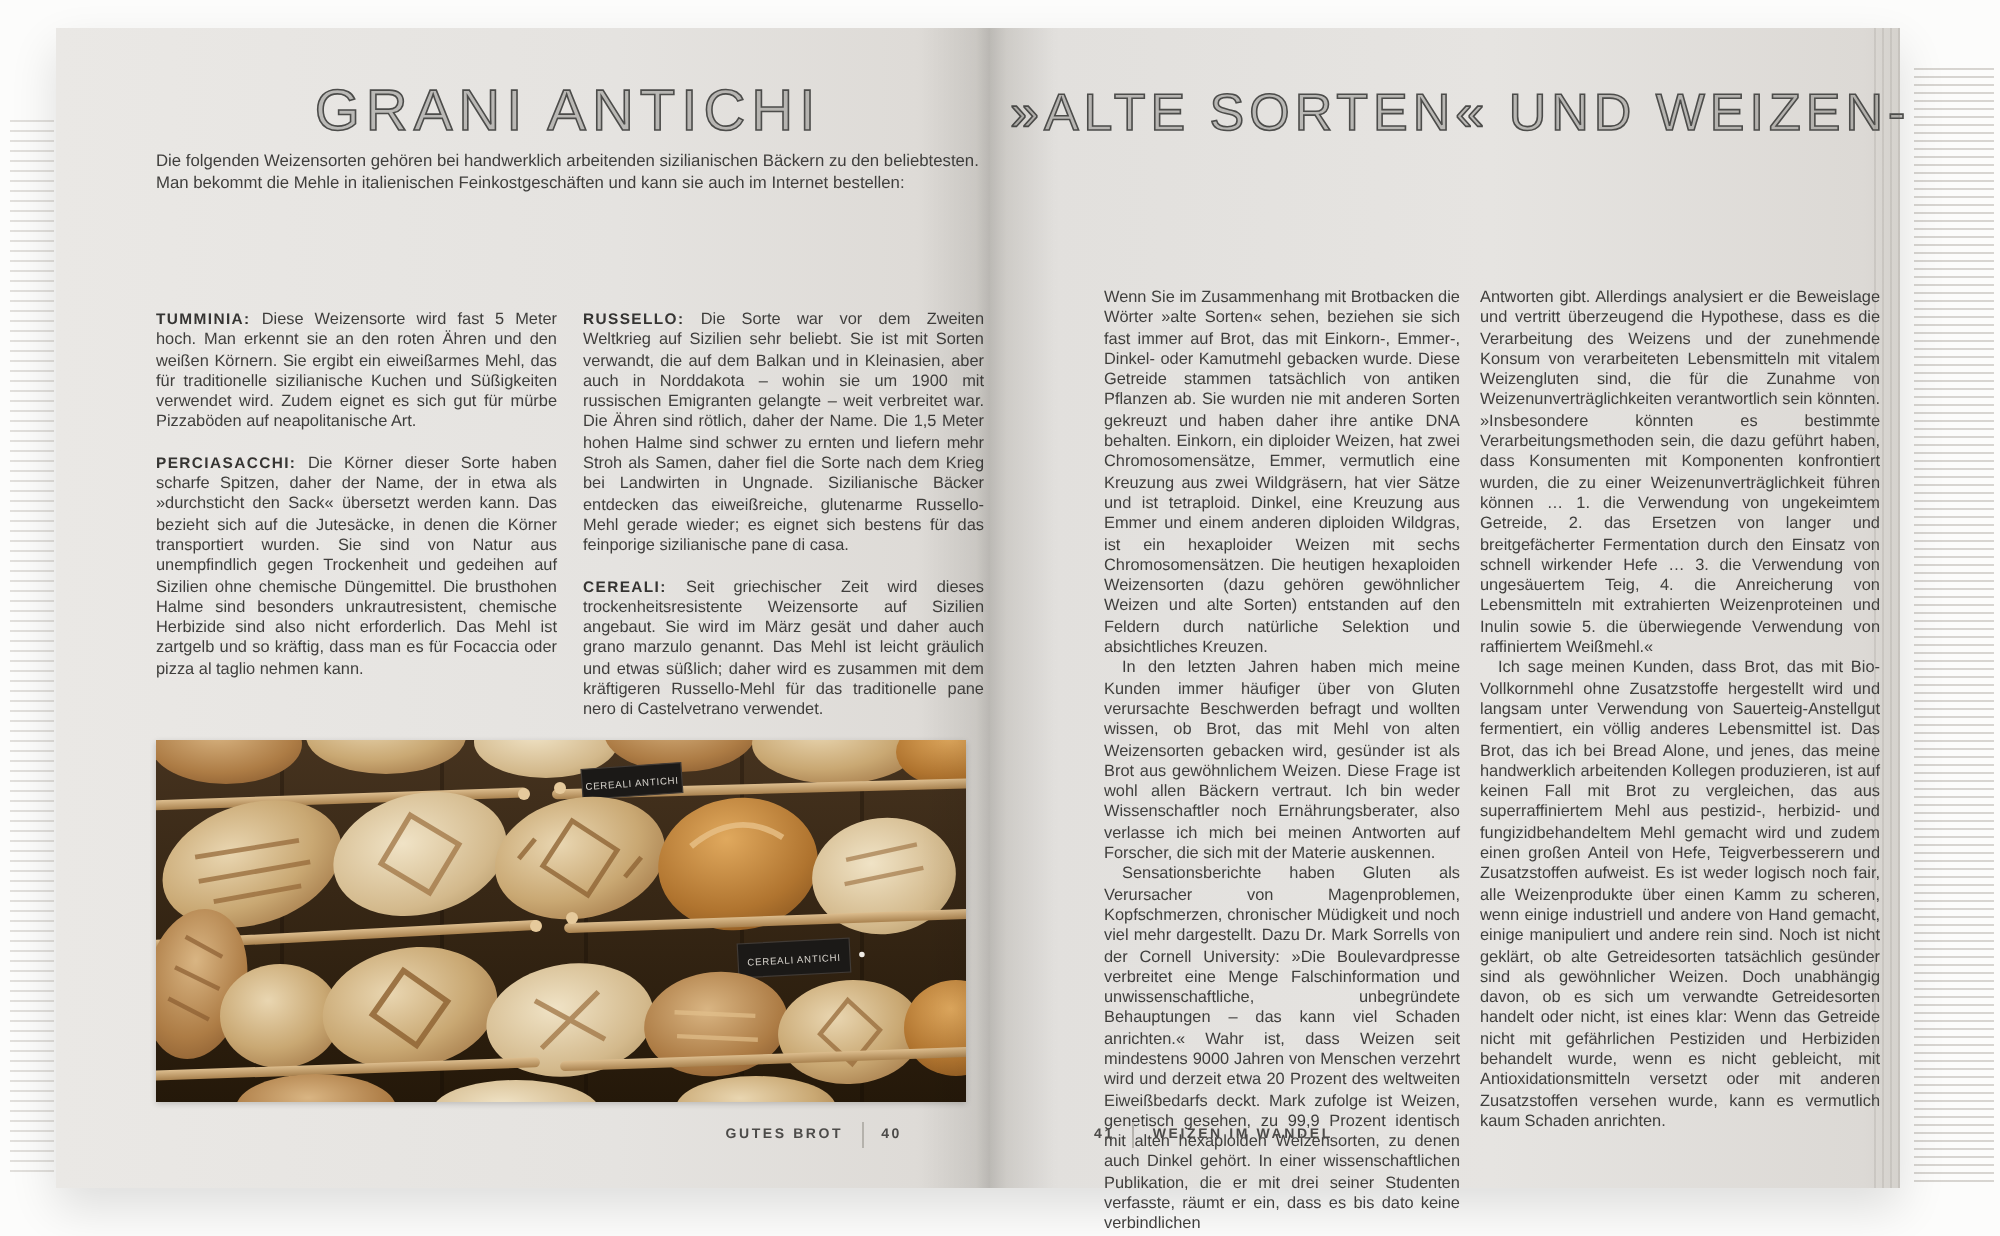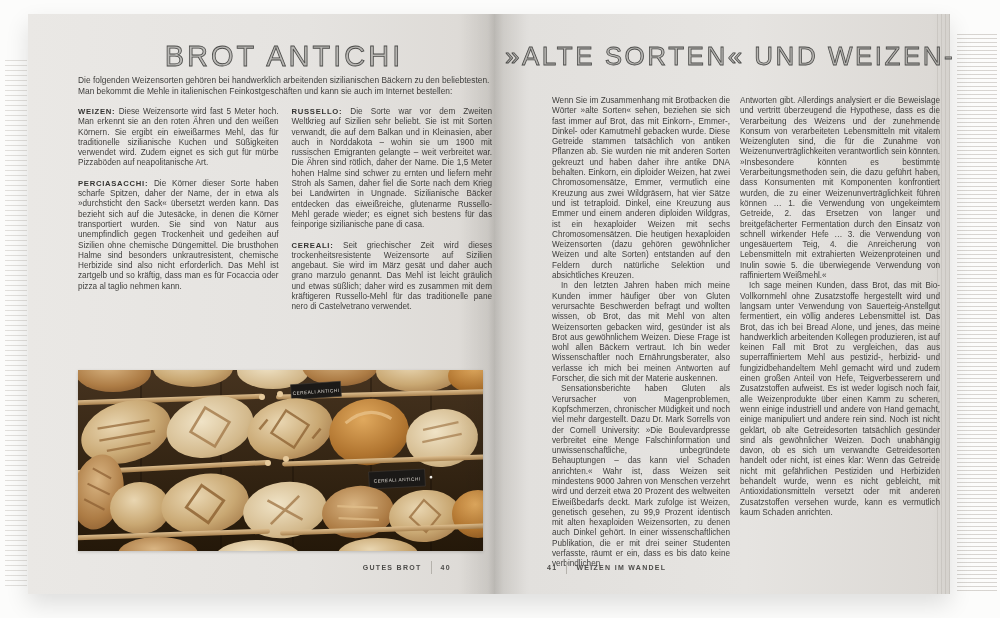--- a/index.html
+++ b/index.html
@@ -56,21 +56,21 @@
     font-weight:400;color:#484846;
     letter-spacing:3px;white-space:nowrap;
   }
   @supports (-webkit-text-stroke: 1px black){
     .deco-title{color:rgba(72,72,70,.28);-webkit-text-stroke:.8px #4c4c4a;}
   }
   .lp-title{left:50px;width:412px;top:26px;font-size:29px;}
   .rp-title{left:10px;width:436px;top:28px;font-size:26px;line-height:29px;letter-spacing:2.5px;}
   .rp-title span{display:block;}
 
-  .bodytext{font-size:8.2px;line-height:10.3px;text-align:justify;hyphens:auto;-webkit-hyphens:auto;}
+  .bodytext{font-size:8.2px;line-height:10.3px;text-align:justify;hyphens:auto;margin-top:48px;-webkit-hyphens:auto;}
   .intro{
     position:absolute;left:50px;top:61px;width:414px;margin:0;
     font-size:8.4px;line-height:11px;text-align:left;color:#3f3e3c;
   }
   .cols{position:absolute;left:50px;top:93px;width:414px;display:flex;gap:13px;}
   .col{width:201px;}
   .entry{margin:0 0 10px 0;}
   .term{font-weight:bold;letter-spacing:.7px;font-size:7.7px;color:#353432;}
 
   .rcols{position:absolute;left:0;top:82px;width:455px;display:flex;}
@@ -101,27 +101,27 @@
 </head>
 <body>
 
 <div class="canvas">
   <div class="fore-edge left"></div>
   <div class="fore-edge right"></div>
 
   <div class="book">
 
     <div class="page page-left">
-      <h1 class="deco-title lp-title">BROT ANTICHI</h1>
+      <h1 class="deco-title lp-title">GRANI ANTICHI</h1>
 
       <p class="intro">Die folgenden Weizensorten gehören bei handwerklich arbeitenden sizilianischen Bäckern zu den beliebtesten. Man bekommt die Mehle in italienischen Feinkostgeschäften und kann sie auch im Internet bestellen:</p>
 
       <div class="cols">
         <div class="col bodytext">
-          <p class="entry"><span class="term">WEIZEN:</span> <span>Diese Weizensorte wird fast 5 Meter hoch. Man erkennt sie an den roten Ähren und den weißen Körnern. Sie ergibt ein eiweißarmes Mehl, das für traditionelle sizilianische Kuchen und Süßigkeiten verwendet wird. Zudem eignet es sich gut für mürbe Pizzaböden auf neapolitanische Art.</span></p>
+          <p class="entry"><span class="term">TUMMINIA:</span> <span>Diese Weizensorte wird fast 5 Meter hoch. Man erkennt sie an den roten Ähren und den weißen Körnern. Sie ergibt ein eiweißarmes Mehl, das für traditionelle sizilianische Kuchen und Süßigkeiten verwendet wird. Zudem eignet es sich gut für mürbe Pizzaböden auf neapolitanische Art.</span></p>
           <p class="entry"><span class="term">PERCIASACCHI:</span> <span>Die Körner dieser Sorte haben scharfe Spitzen, daher der Name, der in etwa als »durchsticht den Sack« übersetzt werden kann. Das bezieht sich auf die Jutesäcke, in denen die Körner transportiert wurden. Sie sind von Natur aus unempfindlich gegen Trockenheit und gedeihen auf Sizilien ohne chemische Düngemittel. Die brusthohen Halme sind besonders unkrautresistent, chemische Herbizide sind also nicht erforderlich. Das Mehl ist zartgelb und so kräftig, dass man es für Focaccia oder pizza al taglio nehmen kann.</span></p>
         </div>
         <div class="col bodytext">
           <p class="entry"><span class="term">RUSSELLO:</span> <span>Die Sorte war vor dem Zweiten Weltkrieg auf Sizilien sehr beliebt. Sie ist mit Sorten verwandt, die auf dem Balkan und in Kleinasien, aber auch in Norddakota – wohin sie um 1900 mit russischen Emigranten gelangte – weit verbreitet war. Die Ähren sind rötlich, daher der Name. Die 1,5 Meter hohen Halme sind schwer zu ernten und liefern mehr Stroh als Samen, daher fiel die Sorte nach dem Krieg bei Landwirten in Ungnade. Sizilianische Bäcker entdecken das eiweißreiche, glutenarme Russello-Mehl gerade wieder; es eignet sich bestens für das feinporige sizilianische pane di casa.</span></p>
           <p class="entry"><span class="term">CEREALI:</span> <span>Seit griechischer Zeit wird dieses trockenheitsresistente Weizensorte auf Sizilien angebaut. Sie wird im März gesät und daher auch grano marzulo genannt. Das Mehl ist leicht gräulich und etwas süßlich; daher wird es zusammen mit dem kräftigeren Russello-Mehl für das traditionelle pane nero di Castelvetrano verwendet.</span></p>
         </div>
       </div>
 
       <div class="photo-wrap">
         <svg width="405" height="181" viewBox="0 0 405 181" xmlns="http://www.w3.org/2000/svg">

